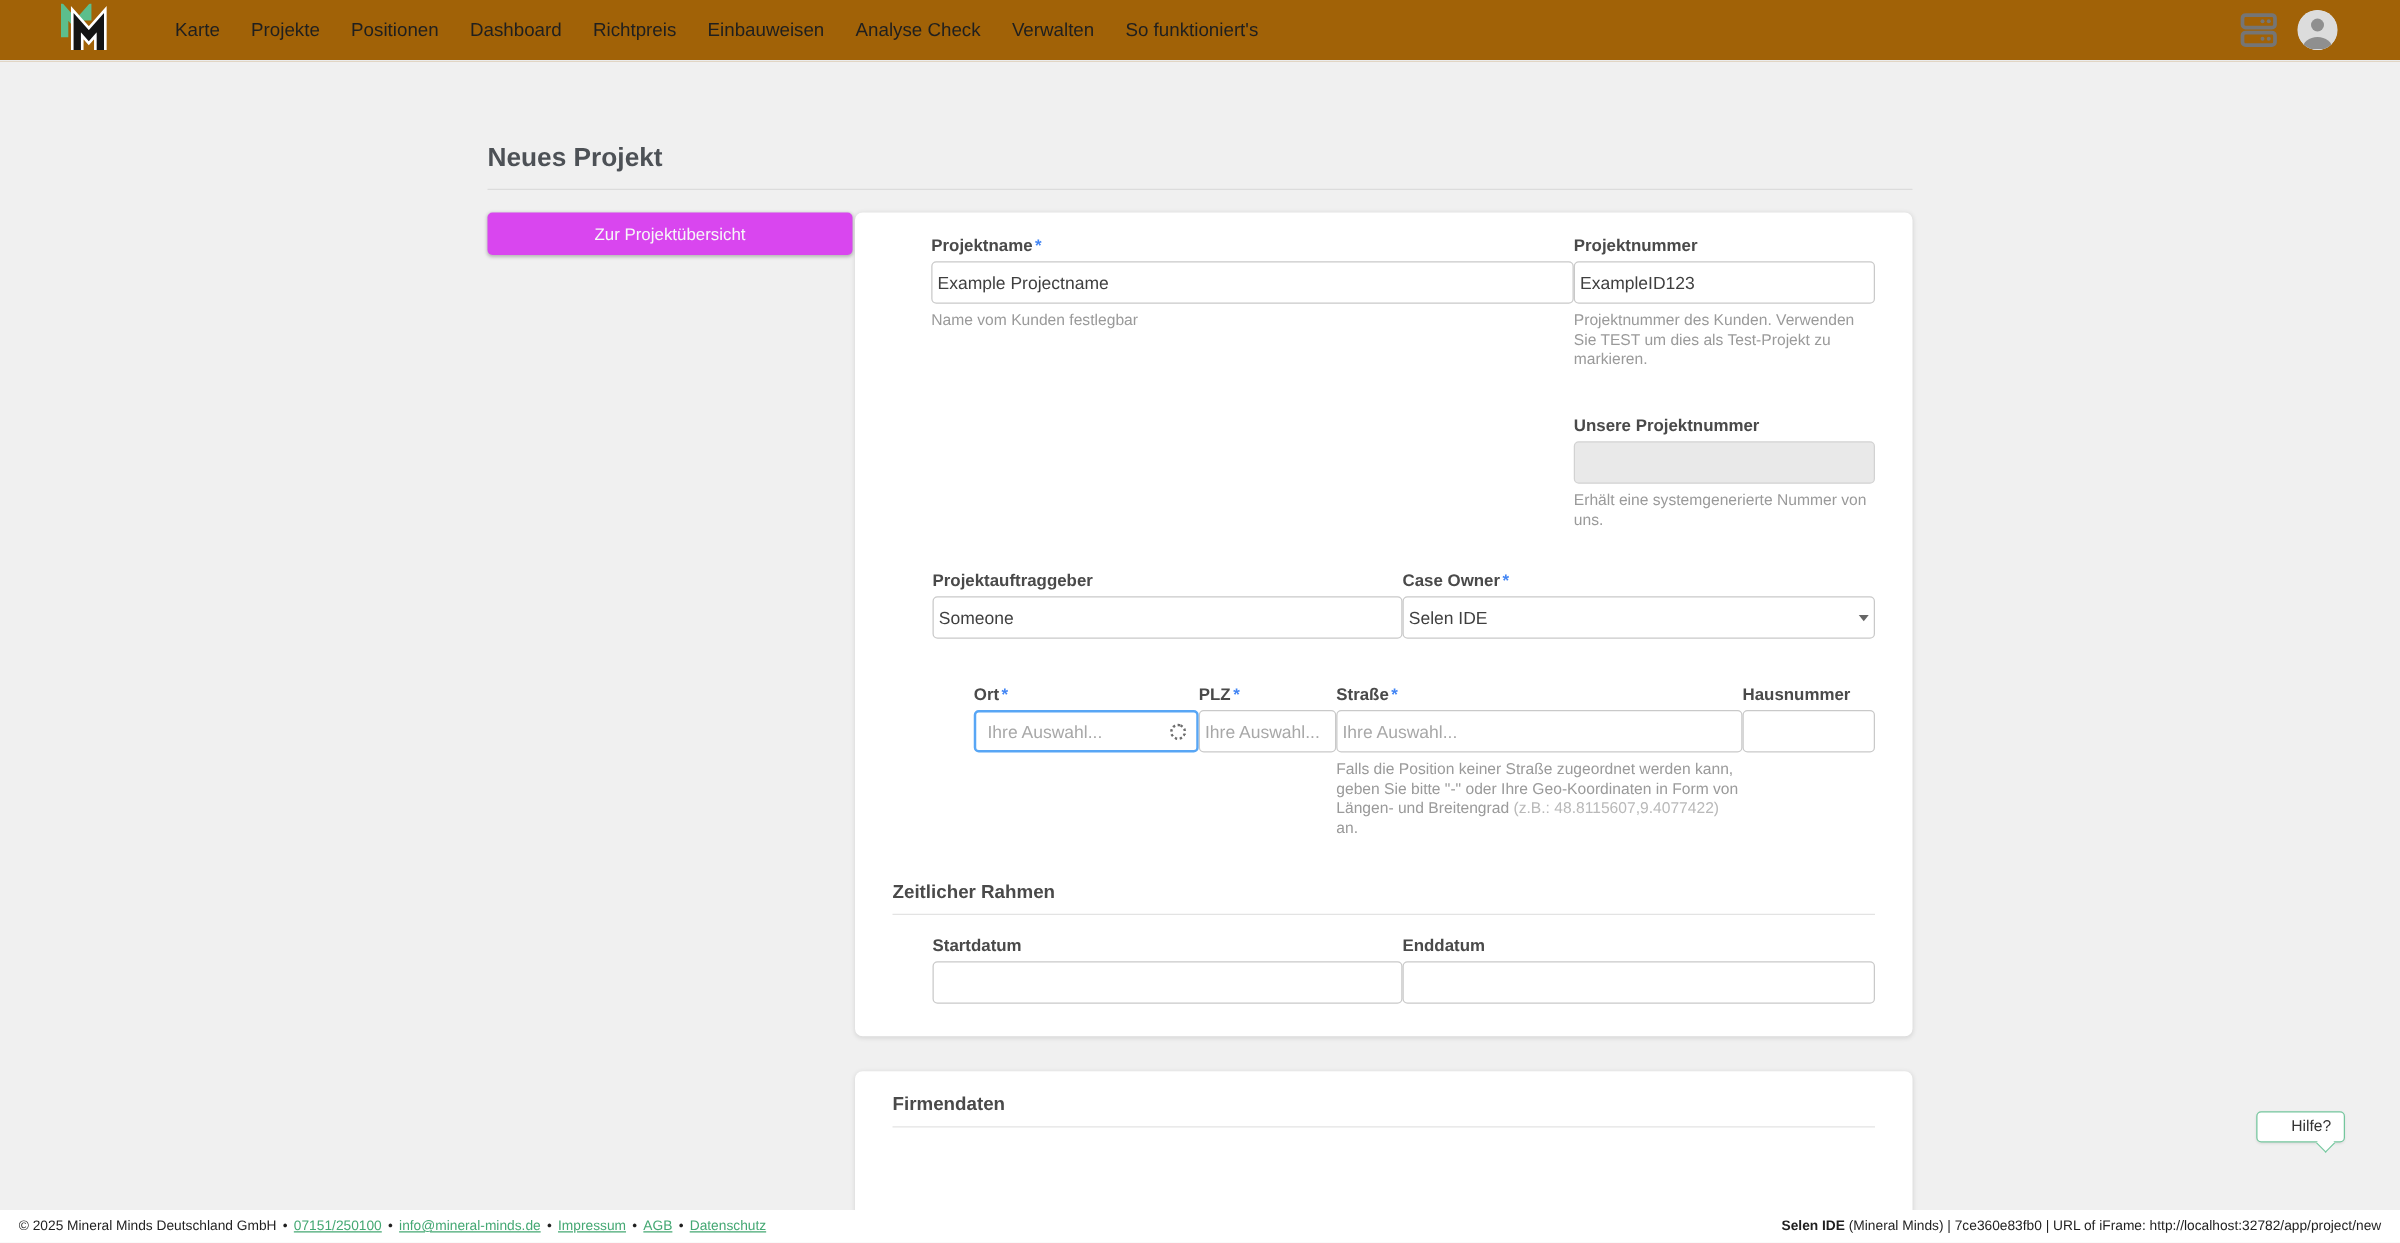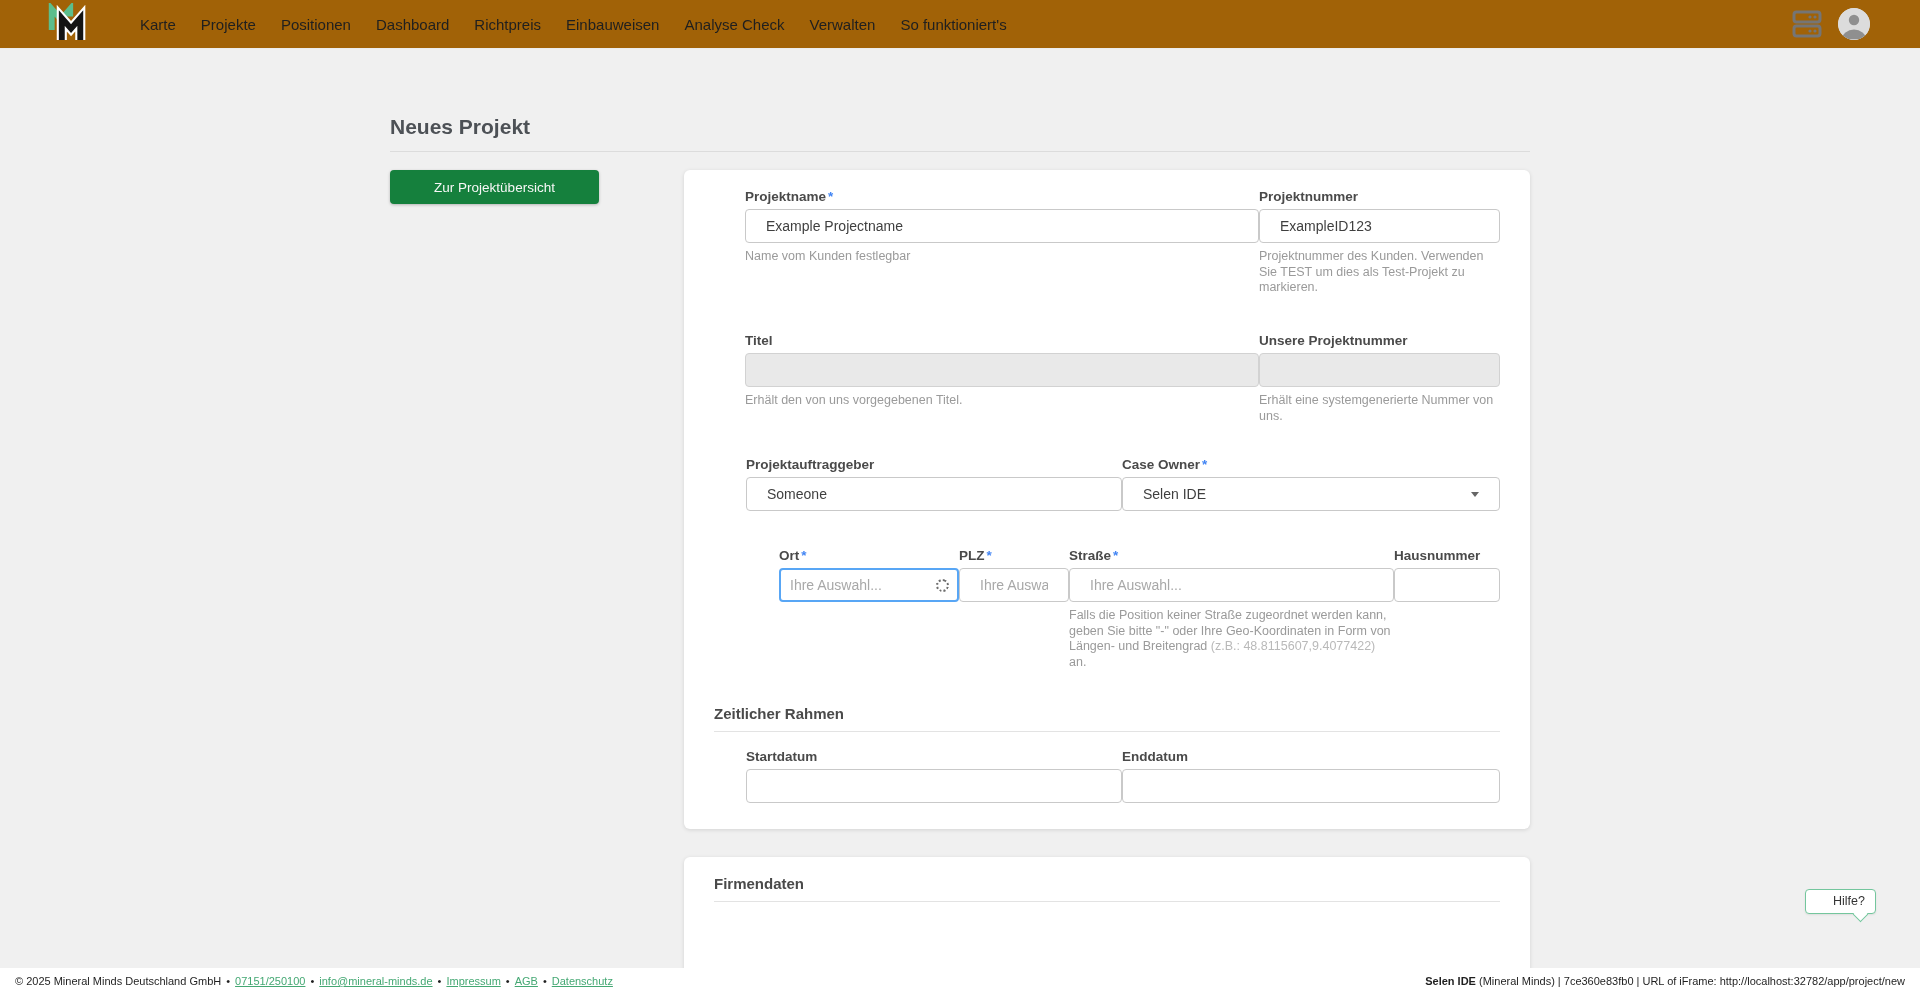--- a/index.html
+++ b/index.html
@@ -25,21 +25,21 @@
   
   .main { flex:1 1 auto; background:#f0f0f0; overflow:hidden; }
   .content { width:1140px; margin:0 auto; padding-top:66px; }
   .page-title {
     font-size:21px; font-weight:600; color:#4d5156; line-height:24px;
     padding-bottom:12px; border-bottom:1px solid #dcdcdc; margin-bottom:18px;
   }
   .content-row { display:flex; align-items:flex-start; }
   .left-col { width:264px; margin-right:30px; flex:0 0 264px; }
   .back-btn {
-    width:209px; height:34px; background:#15803d; color:#f7f7f7; border:none;
+    width:292px; height:34px; background:#d946ef; color:#f7f7f7; border:none;
     border-radius:4px; font-size:13.5px; font-family:inherit; cursor:pointer;
     box-shadow:0 1px 3px rgba(0,0,0,0.25);
   }
 
   .card {
     width:846px; background:#fff; border-radius:6px;
     box-shadow:0 1px 4px rgba(0,0,0,0.12);
     padding:18px 30px 26px 30px;
   }
   .card2 { margin-left:294px; margin-top:28px; height:120px; }
@@ -54,21 +54,21 @@
   .w-ort { width:180px; } .w-plz { width:110px; }
   .w-str { width:325px; } .w-hnr { width:106px; }
 
   .flabel { display:block; font-size:13.5px; font-weight:700; color:#4a4a4a; line-height:17px; margin-bottom:4px; white-space:nowrap; }
   .req { color:#4285F4; font-weight:700; margin-left:2px; }
   .helper { font-size:12.5px; color:#9a9a9a; line-height:1.25; margin-top:6px; }
   .helper .lighter { color:#b9b9b9; }
 
   .input {
     height:34px; width:100%; border:1px solid #c9c9c9; border-radius:4px;
-    padding:0 20px; font-size:14px; color:#3f3f3f; background:#fff;
+    padding:0 4px; font-size:14px; color:#3f3f3f; background:#fff;
     font-family:inherit; outline:none;
   }
   .input::placeholder { color:#a8a8a8; }
   .input.disabled { background:#e9e9e9; border-color:#d2d2d2; }
 
   .select {
     display:flex; align-items:center; justify-content:space-between; cursor:pointer;
   }
   .select .sel-value { font-size:14px; color:#3f3f3f; line-height:32px; }
   .caret {
@@ -180,25 +180,20 @@
             <div class="helper">Name vom Kunden festlegbar</div>
           </div>
           <div class="field w-sm">
             <label class="flabel"><span>Projektnummer</span></label>
             <input class="input" value="ExampleID123" style="">
             <div class="helper">Projektnummer des Kunden. Verwenden Sie TEST um dies als Test-Projekt zu markieren.</div>
           </div>
         </div>
 
         <div class="frow mb-r2">
-          <div class="field w-lg">
-            <label class="flabel"><span>Titel</span></label>
-            <input class="input disabled" disabled="" value="" style="">
-            <div class="helper">Erhält den von uns vorgegebenen Titel.</div>
-          </div>
           <div class="field w-sm">
             <label class="flabel"><span>Unsere Projektnummer</span></label>
             <input class="input disabled" disabled="" value="" style="">
             <div class="helper">Erhält eine systemgenerierte Nummer von uns.</div>
           </div>
         </div>
 
         <div class="frow mb-r3">
           <div class="field w-half">
             <label class="flabel"><span>Projektauftraggeber</span></label>

